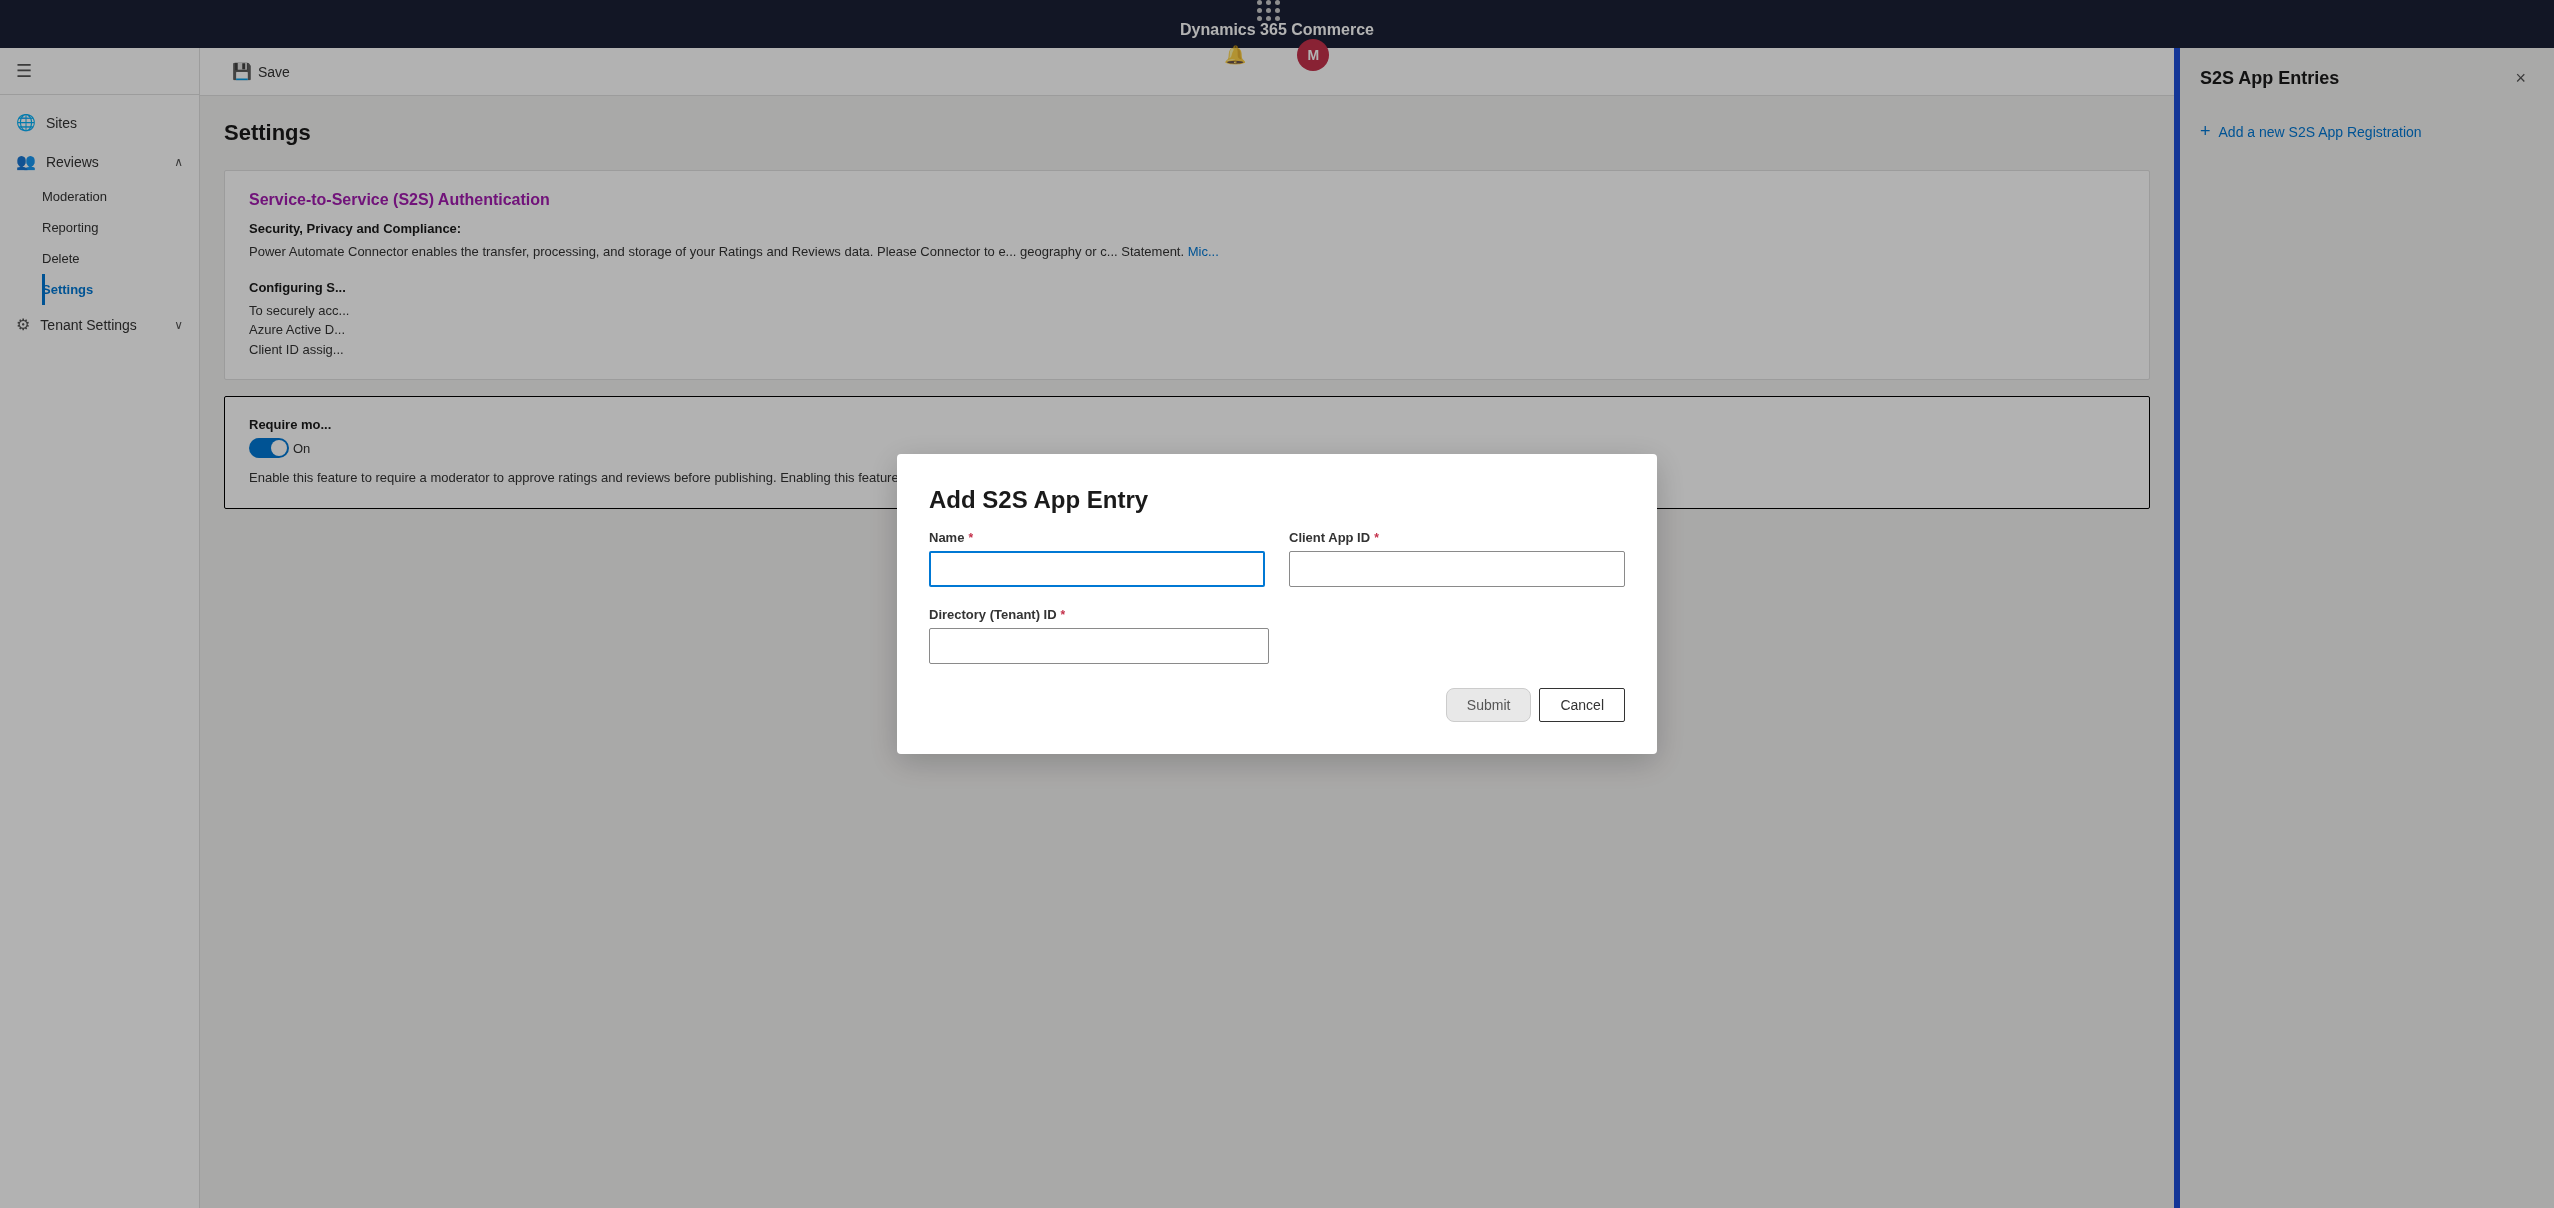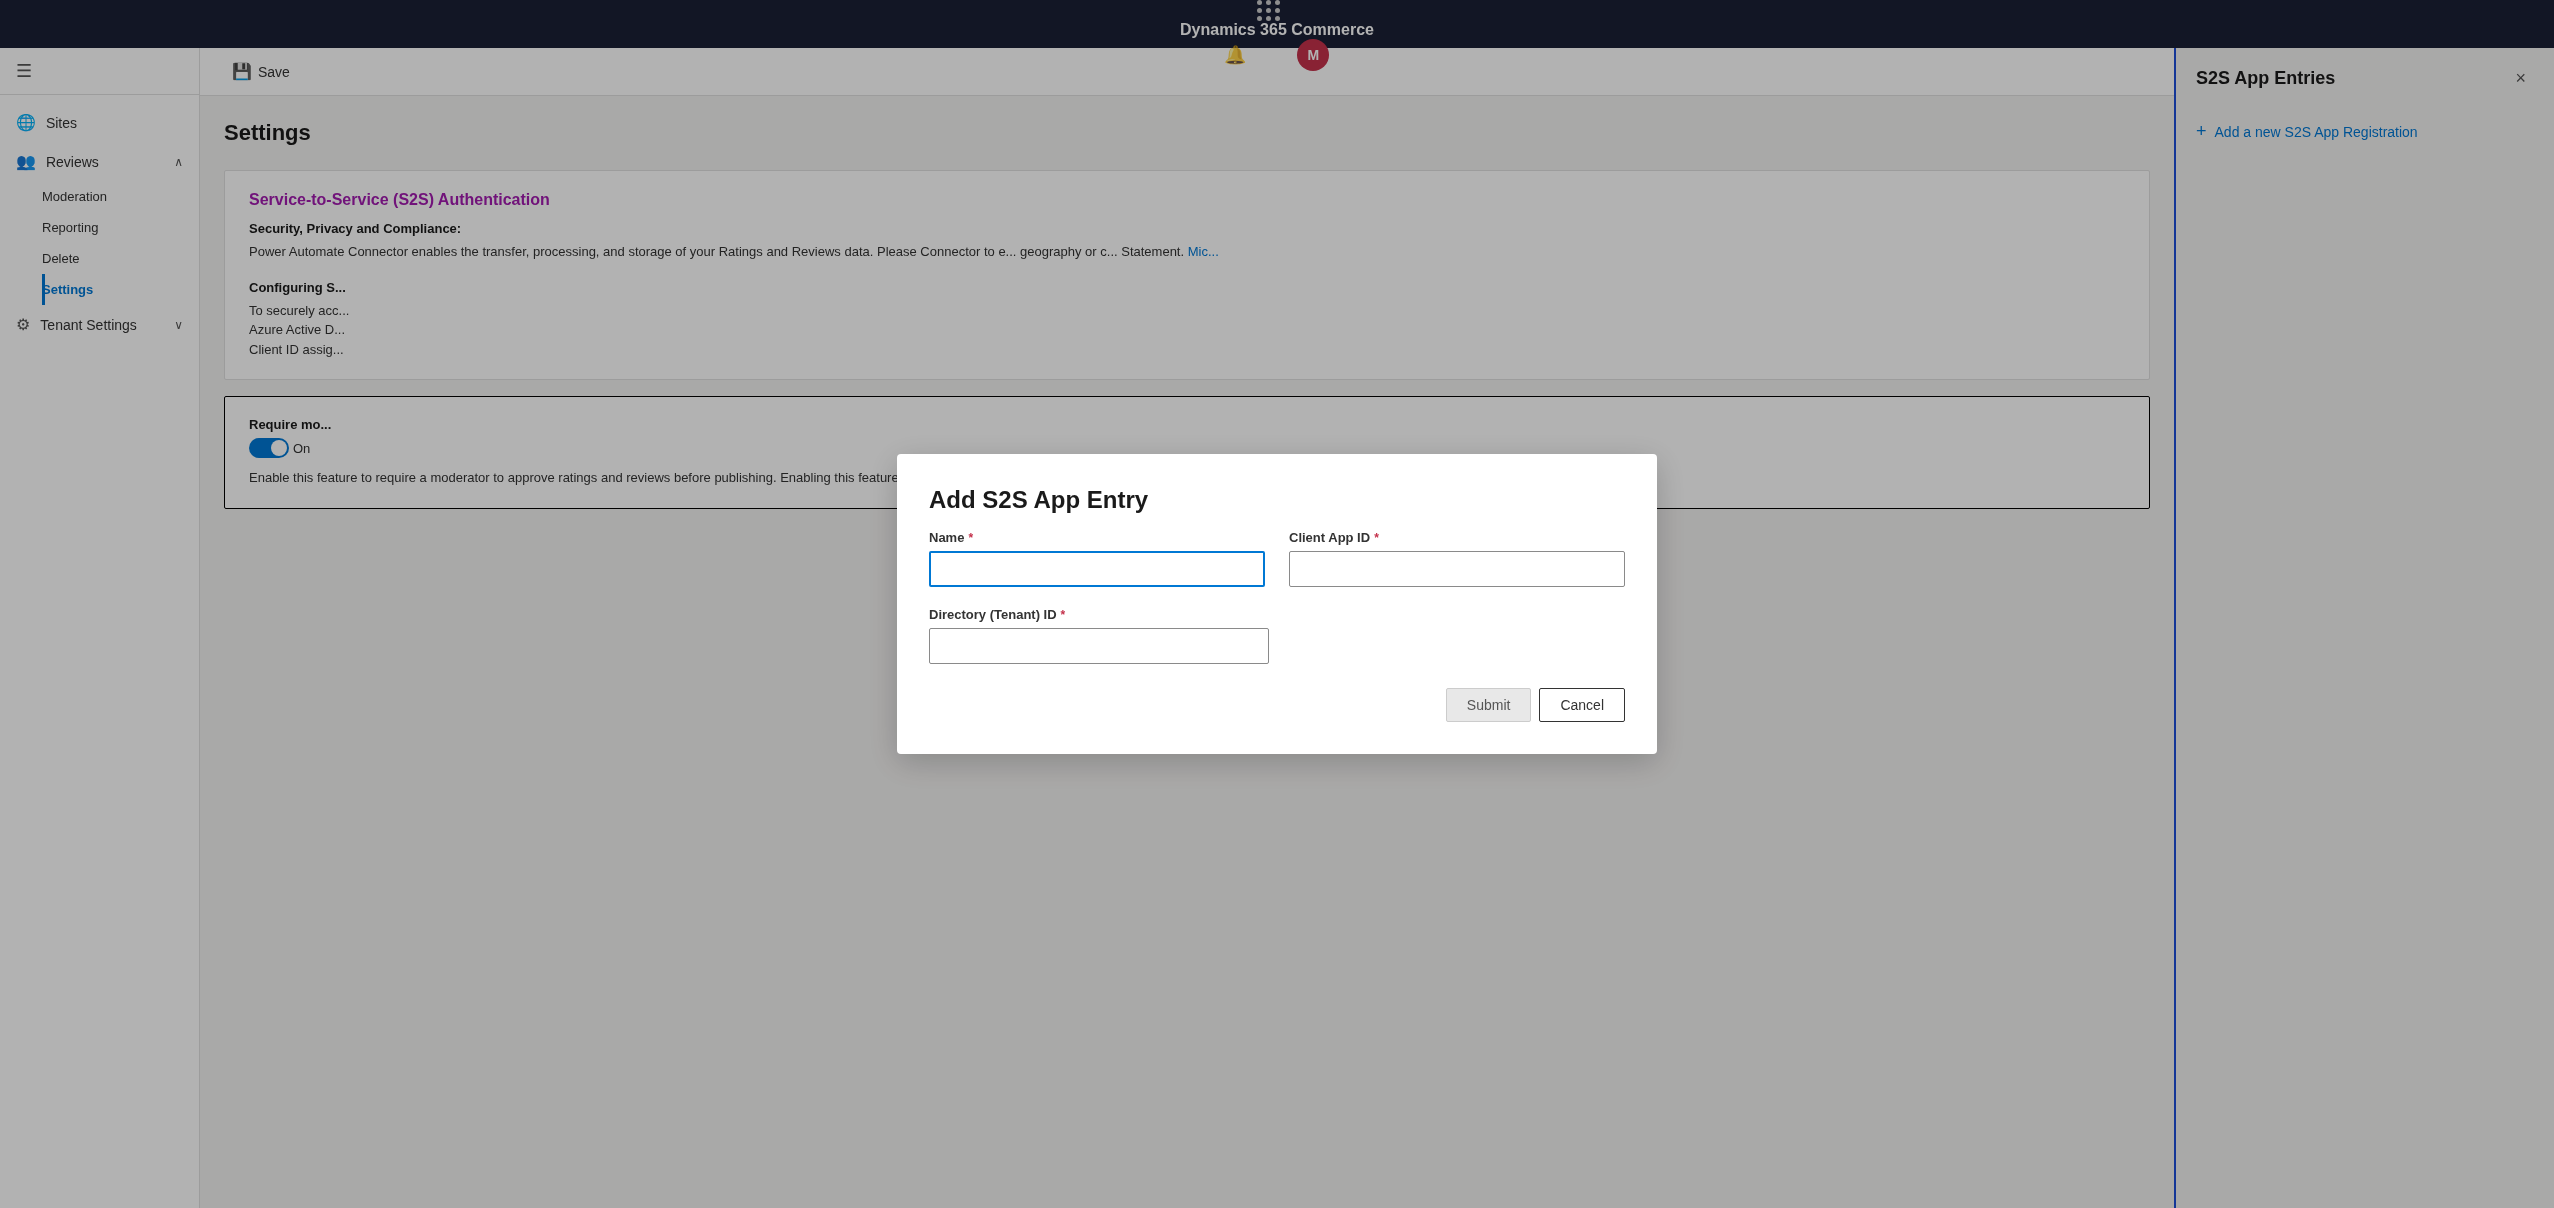--- a/index.html
+++ b/index.html
@@ -234,21 +234,21 @@
 
     .toggle-label {
       font-size: 13px;
       color: #333;
     }
 
     
     .right-panel {
       width: 380px;
       background: #f3f2f1;
-      border-left: 2px solid #1d4ed8;
+      border-left: 6px solid #1d4ed8;
       flex-shrink: 0;
     }
 
     .right-panel-header {
       padding: 16px 20px;
       display: flex;
       align-items: center;
       justify-content: space-between;
       background: #f3f2f1;
     }
@@ -359,21 +359,21 @@
       display: flex;
       justify-content: flex-end;
       gap: 8px;
       margin-top: 24px;
     }
 
     .btn-submit {
       padding: 8px 20px;
       background: #e8e8e8;
       border: 1px solid #ccc;
-      border-radius: 2px;
+      border-radius: 8px;
       font-size: 14px;
       cursor: pointer;
       color: #555;
     }
 
     .btn-cancel {
       padding: 8px 20px;
       background: white;
       border: 1px solid #333;
       border-radius: 2px;

